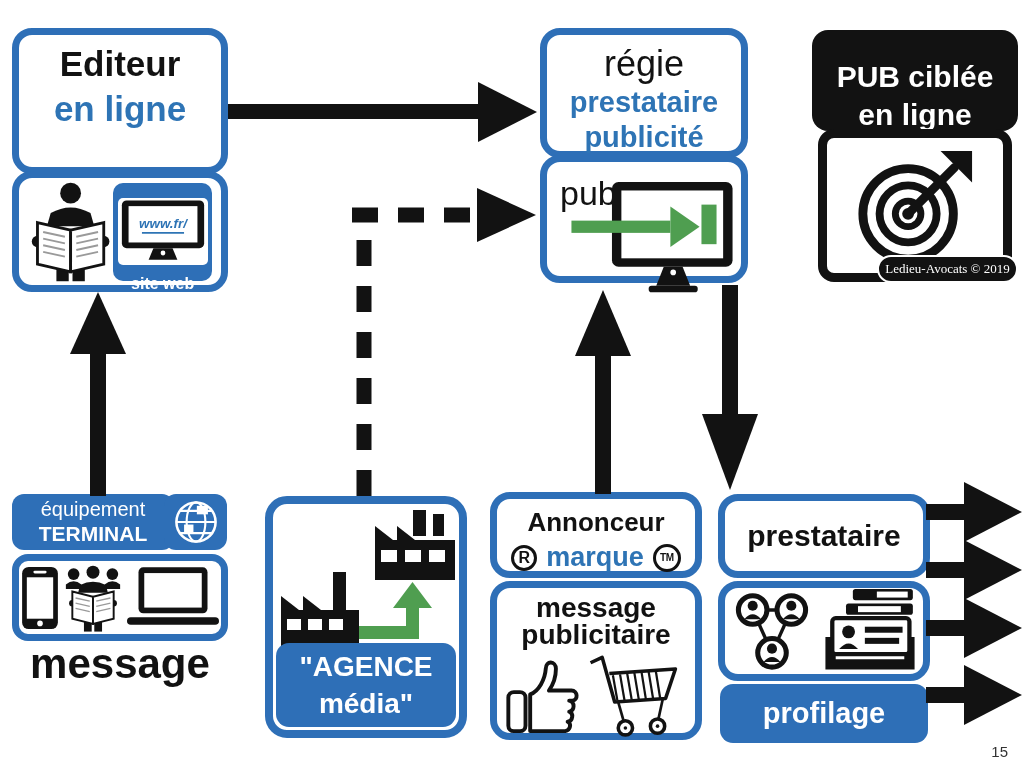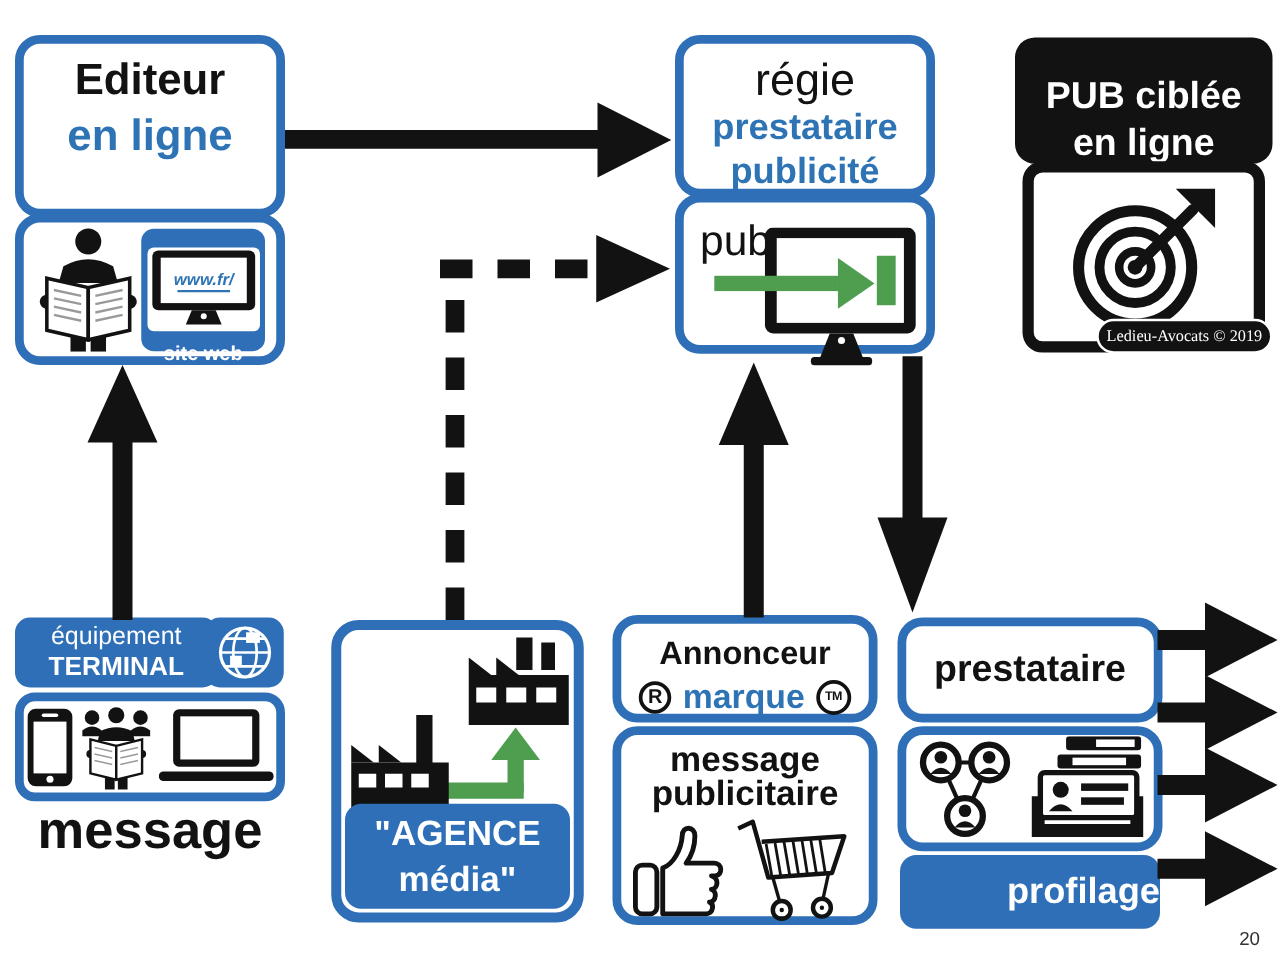--- a/index.html
+++ b/index.html
@@ -59,21 +59,21 @@
      border-radius:50%;color:var(--ink);font-weight:800;box-sizing:border-box}
   .mark-r{width:26px;height:26px;font-size:16px}
   .mark-tm{width:28px;height:28px;font-size:10px;letter-spacing:-0.5px}
   .brand-name{font-size:27px;font-weight:800;color:var(--blueText)}
   .an-msg{left:490px;top:581px;width:212px;height:159px;padding-top:6px}
   .msg-line{font-size:28px;line-height:27px;font-weight:800}
   .msg-icons{display:flex;align-items:flex-end;justify-content:center;gap:3px;margin-top:3px}
   
   .pr-title{left:718px;top:494px;width:212px;height:84px;display:flex;align-items:center;justify-content:center;font-size:30px;font-weight:800}
   .pr-icons{left:718px;top:581px;width:212px;height:100px;display:flex;align-items:center;justify-content:center;gap:8px}
-  .pr-footer{left:720px;top:684px;width:208px;height:59px;border-radius:13px;display:flex;align-items:center;justify-content:flex-end;font-size:29px;font-weight:800}
+  .pr-footer{left:720px;top:684px;width:208px;height:59px;border-radius:13px;display:flex;align-items:center;justify-content:center;font-size:29px;font-weight:800}
   .pagenum{position:absolute;right:16px;bottom:8px;font-size:15px;color:#333}
 </style>
 </head>
 <body>
 
 <div class="canvas">
 
   <div class="box ed-title">
     <div class="t-ink">Editeur</div>
     <div class="t-blue">en ligne</div>
@@ -336,14 +336,14 @@
         <polygon class="fi" points="964,482 964,542 1022,512"></polygon>
       <rect class="fi" x="926" y="562" width="40" height="16"></rect>
         <polygon class="fi" points="964,540 964,600 1022,570"></polygon>
       <rect class="fi" x="926" y="620" width="40" height="16"></rect>
         <polygon class="fi" points="964,598 964,658 1022,628"></polygon>
       <rect class="fi" x="926" y="687" width="40" height="16"></rect>
         <polygon class="fi" points="964,665 964,725 1022,695"></polygon>
     </g>
   </svg>
 
-  <div class="pagenum">20</div>
+  <div class="pagenum">15</div>
 </div>
 
 </body></html>

